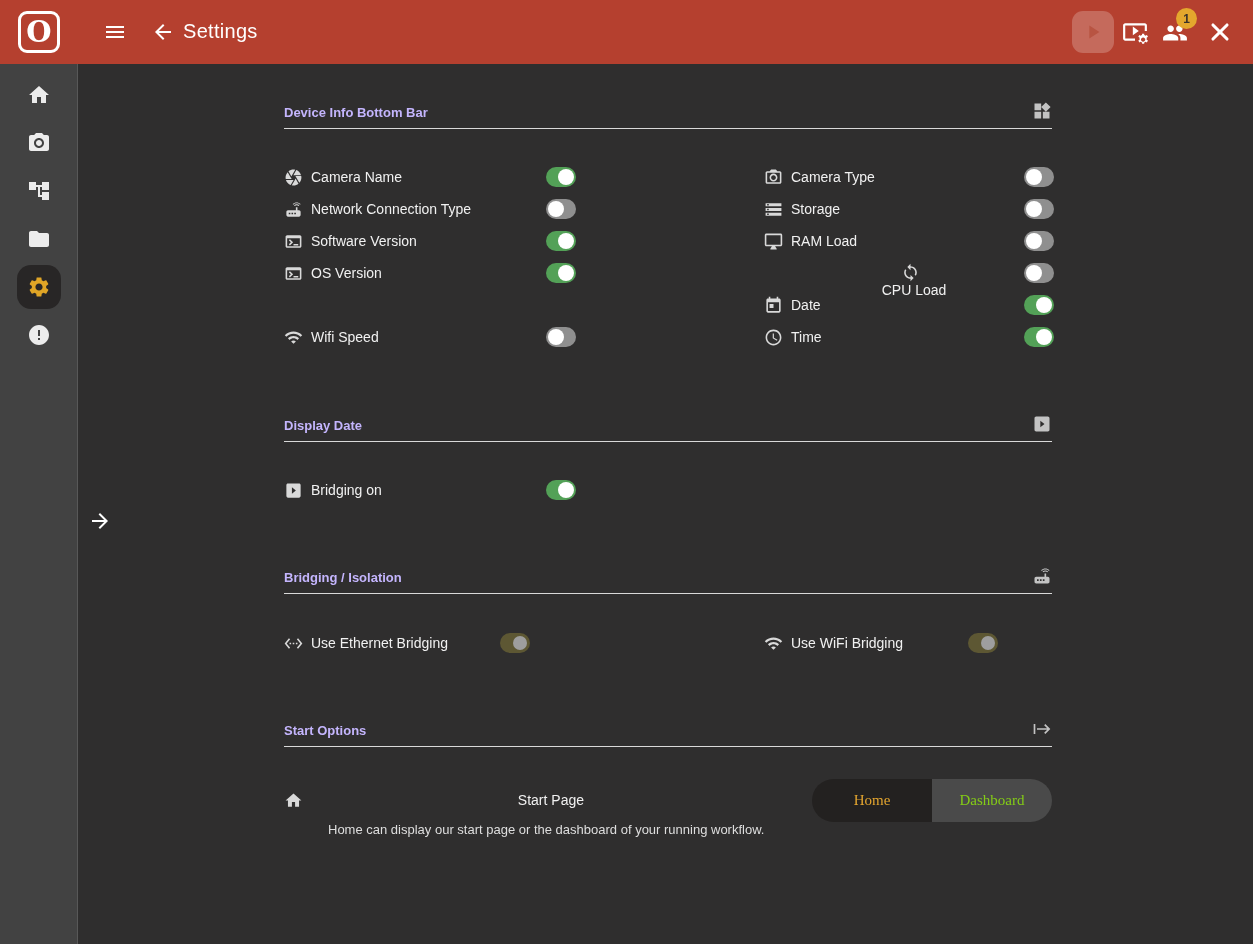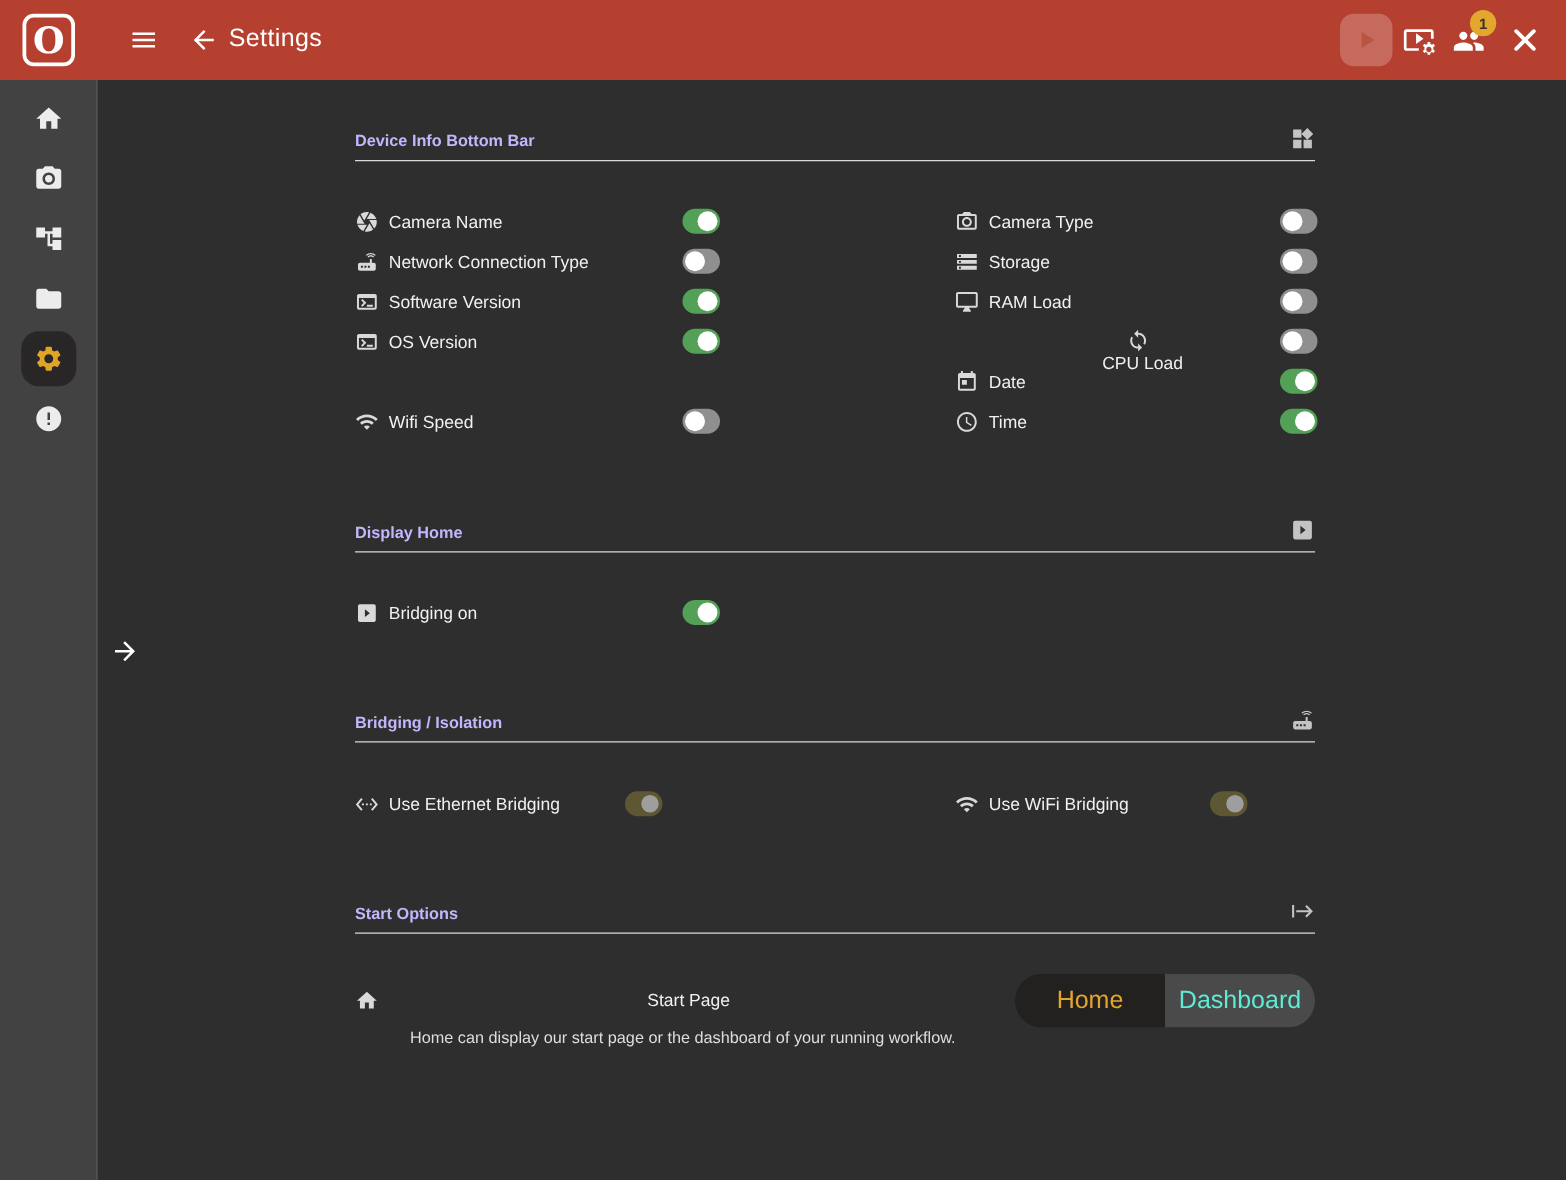--- a/index.html
+++ b/index.html
@@ -49,23 +49,23 @@
   .toggle.state-off { background:#8f8f8f; }
   .toggle.state-off .knob { left:2px; }
   .toggle.state-disabled { background:#5d5733; cursor:default; }
   .toggle.state-disabled .knob { right:3px; top:3px; width:14px; height:14px; background:#9e9e9e; }
 
   .drawer-arrow { position:absolute; left:88px; top:509px; width:24px; height:24px; color:#fff;
                   background:none; border:none; padding:0; cursor:pointer; }
 
   .segmented { position:absolute; left:812px; top:779px; width:240px; height:43px;
                border-radius:22px; overflow:hidden; display:flex; }
-  .seg-btn { flex:1; border:none; font-family:Liberation Sans, sans-serif; font-size:20px; cursor:pointer; }
+  .seg-btn { flex:1; border:none; font-family:Liberation Serif, serif; font-size:15px; cursor:pointer; }
   .seg-btn.seg-selected { background:#232120; color:#e3a52f; }
-  .seg-btn.seg-normal { background:#4a4a4a; color:#5eead4; }
+  .seg-btn.seg-normal { background:#4a4a4a; color:#84cc16; }
 
   .help-text { position:absolute; left:328px; top:822px; font-size:13px; color:#dedede; }
 </style>
 </head>
 <body>
 
 <div class="page">
 
   <div class="header">
     <div class="logo-tile">
@@ -297,21 +297,21 @@
           <path d="M11.99 2C6.47 2 2 6.48 2 12s4.47 10 9.99 10C17.52 22 22 17.52 22 12S17.52 2 11.99 2zm.01 18c-4.42 0-8-3.58-8-8s3.58-8 8-8 8 3.58 8 8-3.58 8-8 8zm.5-13H11v6l5.25 3.15.75-1.23-4.5-2.67z"></path>
         </svg>
       </span>
     <span class="row-label">Time</span>
     <div class="toggle state-on" style="left:260px;">
         <span class="knob"></span>
       </div>
   </div>
 
   <div class="section-header" style="top:412px;">
-    <div class="section-title">Display Home</div>
+    <div class="section-title">Display Date</div>
     <span class="section-icon">
         <svg viewBox="0 0 24 24" fill="currentColor" fill-rule="evenodd">
           <path d="M19 3H5c-1.1 0-2 .9-2 2v14c0 1.1.9 2 2 2h14c1.1 0 2-.9 2-2V5c0-1.1-.9-2-2-2zM10 16V8l5 4-5 4z"></path>
         </svg>
       </span>
   </div>
   <div class="row" style="left:284px; top:480px; width:300px;">
     <span class="row-icon">
         <svg viewBox="0 0 24 24" fill="currentColor" fill-rule="evenodd">
           <path d="M19 3H5c-1.1 0-2 .9-2 2v14c0 1.1.9 2 2 2h14c1.1 0 2-.9 2-2V5c0-1.1-.9-2-2-2zM10 16V8l5 4-5 4z"></path>

